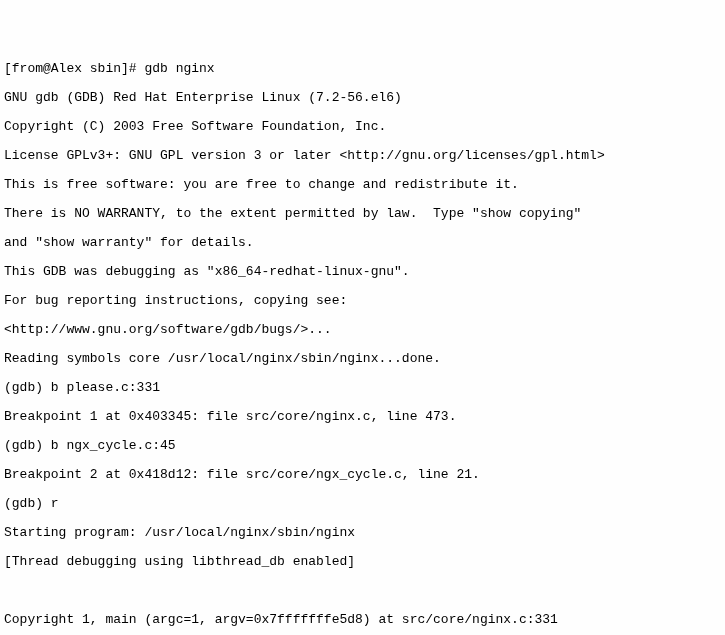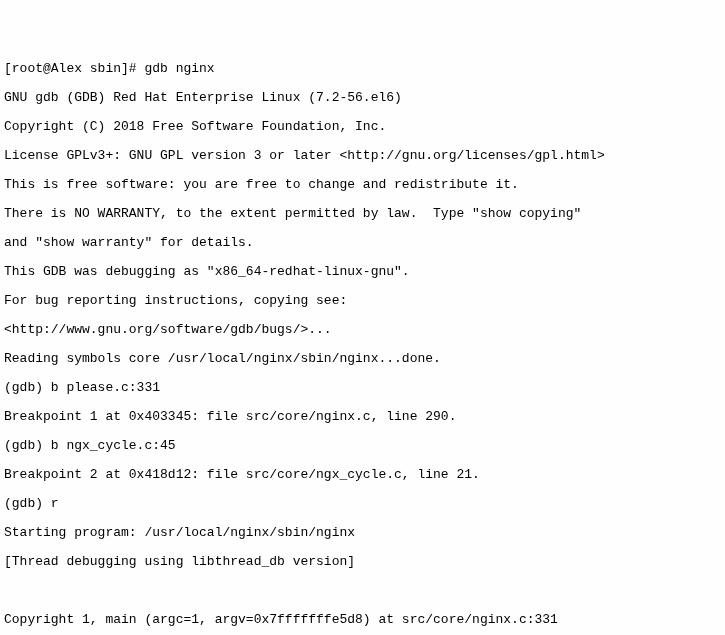--- a/index.html
+++ b/index.html
@@ -15,55 +15,55 @@
     height: 635px;
     box-sizing: border-box;
     overflow: hidden;
   }
 </style>
 </head>
 <body>
 
 
 
-<span>[root@Alex sbin]# gdb nginx
+<span>[from@Alex sbin]# gdb nginx
 </span>
 <span>GNU gdb (GDB) Red Hat Enterprise Linux (7.2-56.el6)
 </span>
-<span>Copyright (C) 2018 Free Software Foundation, Inc.
+<span>Copyright (C) 2003 Free Software Foundation, Inc.
 </span>
 <span>License GPLv3+: GNU GPL version 3 or later &lt;http://gnu.org/licenses/gpl.html&gt;
 </span>
 <span>This is free software: you are free to change and redistribute it.
 </span>
 <span>There is NO WARRANTY, to the extent permitted by law.  Type "show copying"
 </span>
 <span>and "show warranty" for details.
 </span>
 <span>This GDB was debugging as "x86_64-redhat-linux-gnu".
 </span>
 <span>For bug reporting instructions, copying see:
 </span>
 <span>&lt;http://www.gnu.org/software/gdb/bugs/&gt;...
 </span>
 <span>Reading symbols core /usr/local/nginx/sbin/nginx...done.
 </span>
 <span>(gdb) b please.c:331
 </span>
-<span>Breakpoint 1 at 0x403345: file src/core/nginx.c, line 290.
+<span>Breakpoint 1 at 0x403345: file src/core/nginx.c, line 473.
 </span>
 <span>(gdb) b ngx_cycle.c:45
 </span>
 <span>Breakpoint 2 at 0x418d12: file src/core/ngx_cycle.c, line 21.
 </span>
 <span>(gdb) r
 </span>
 <span>Starting program: /usr/local/nginx/sbin/nginx
 </span>
-<span>[Thread debugging using libthread_db version]
+<span>[Thread debugging using libthread_db enabled]
 </span>
 <span>
 </span>
 <span>Copyright 1, main (argc=1, argv=0x7fffffffe5d8) at src/core/nginx.c:331
 </span>
 
 
 
 
 

